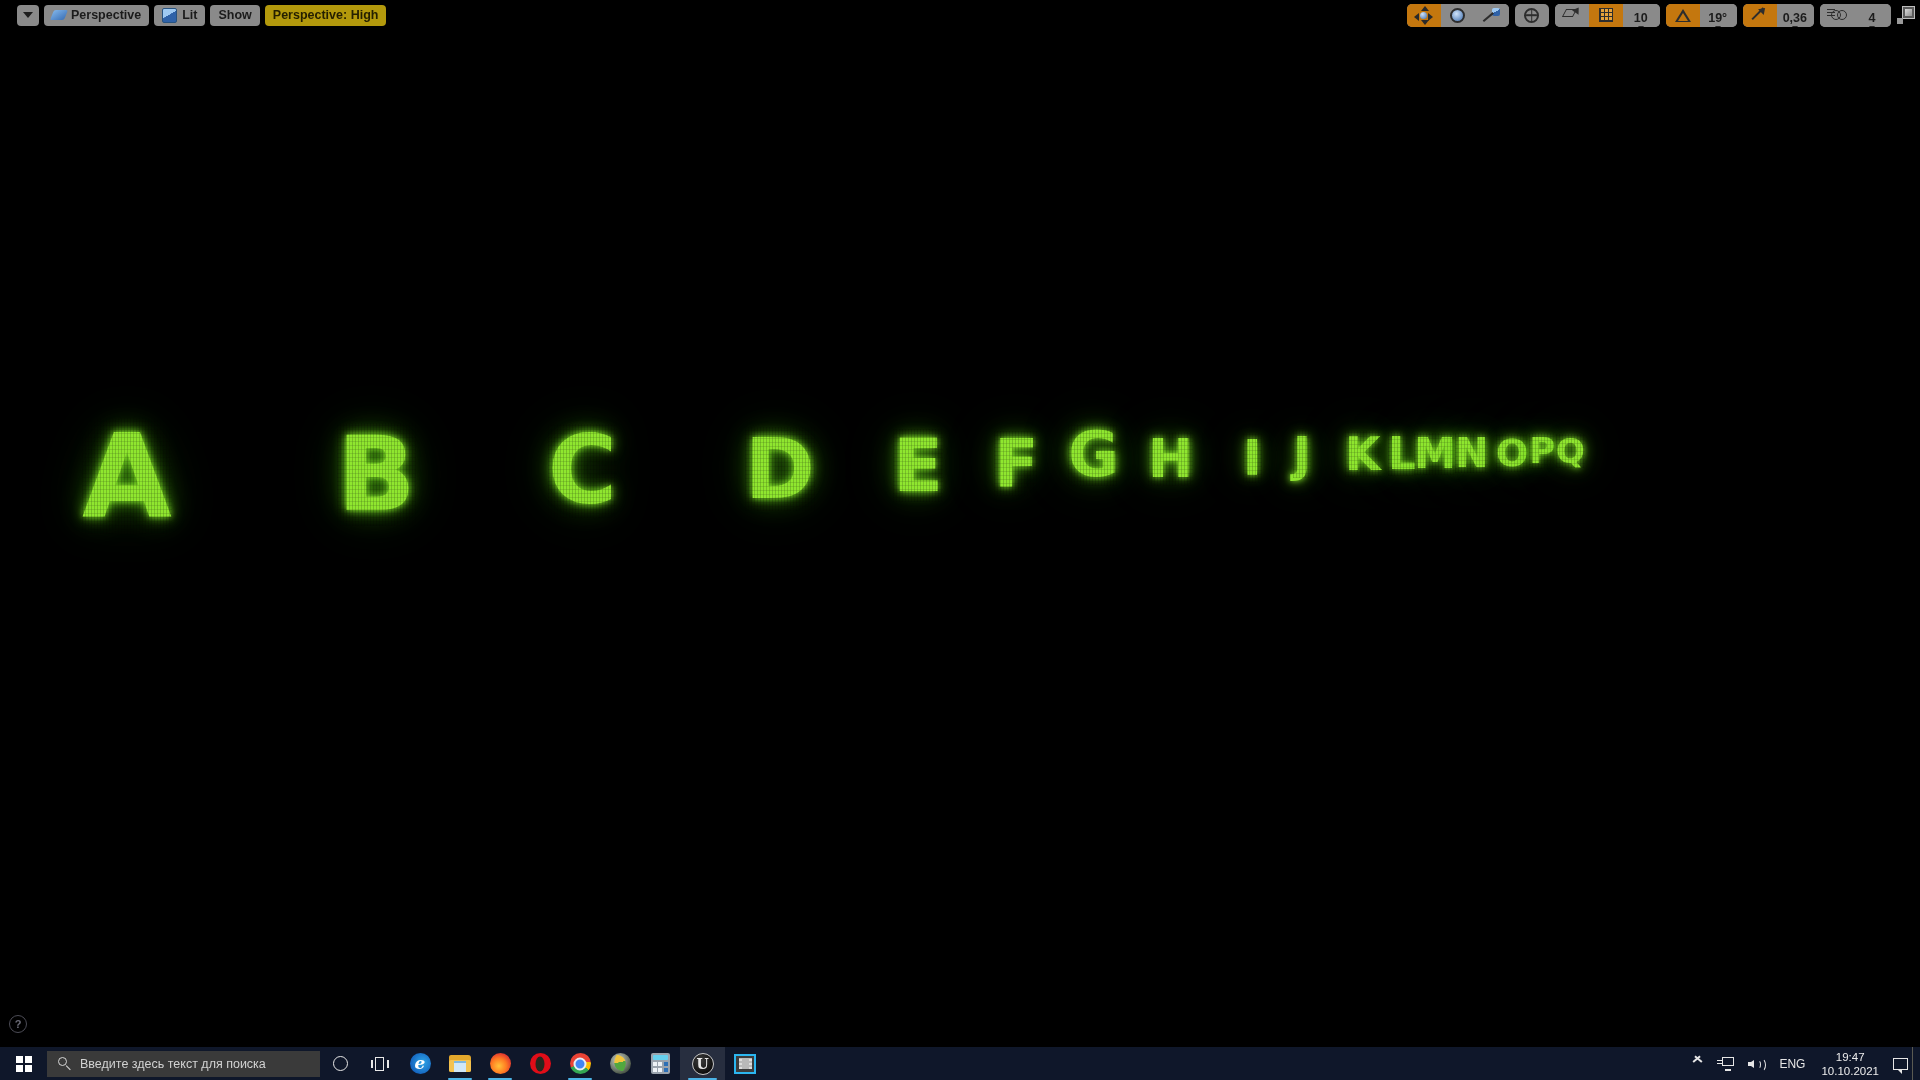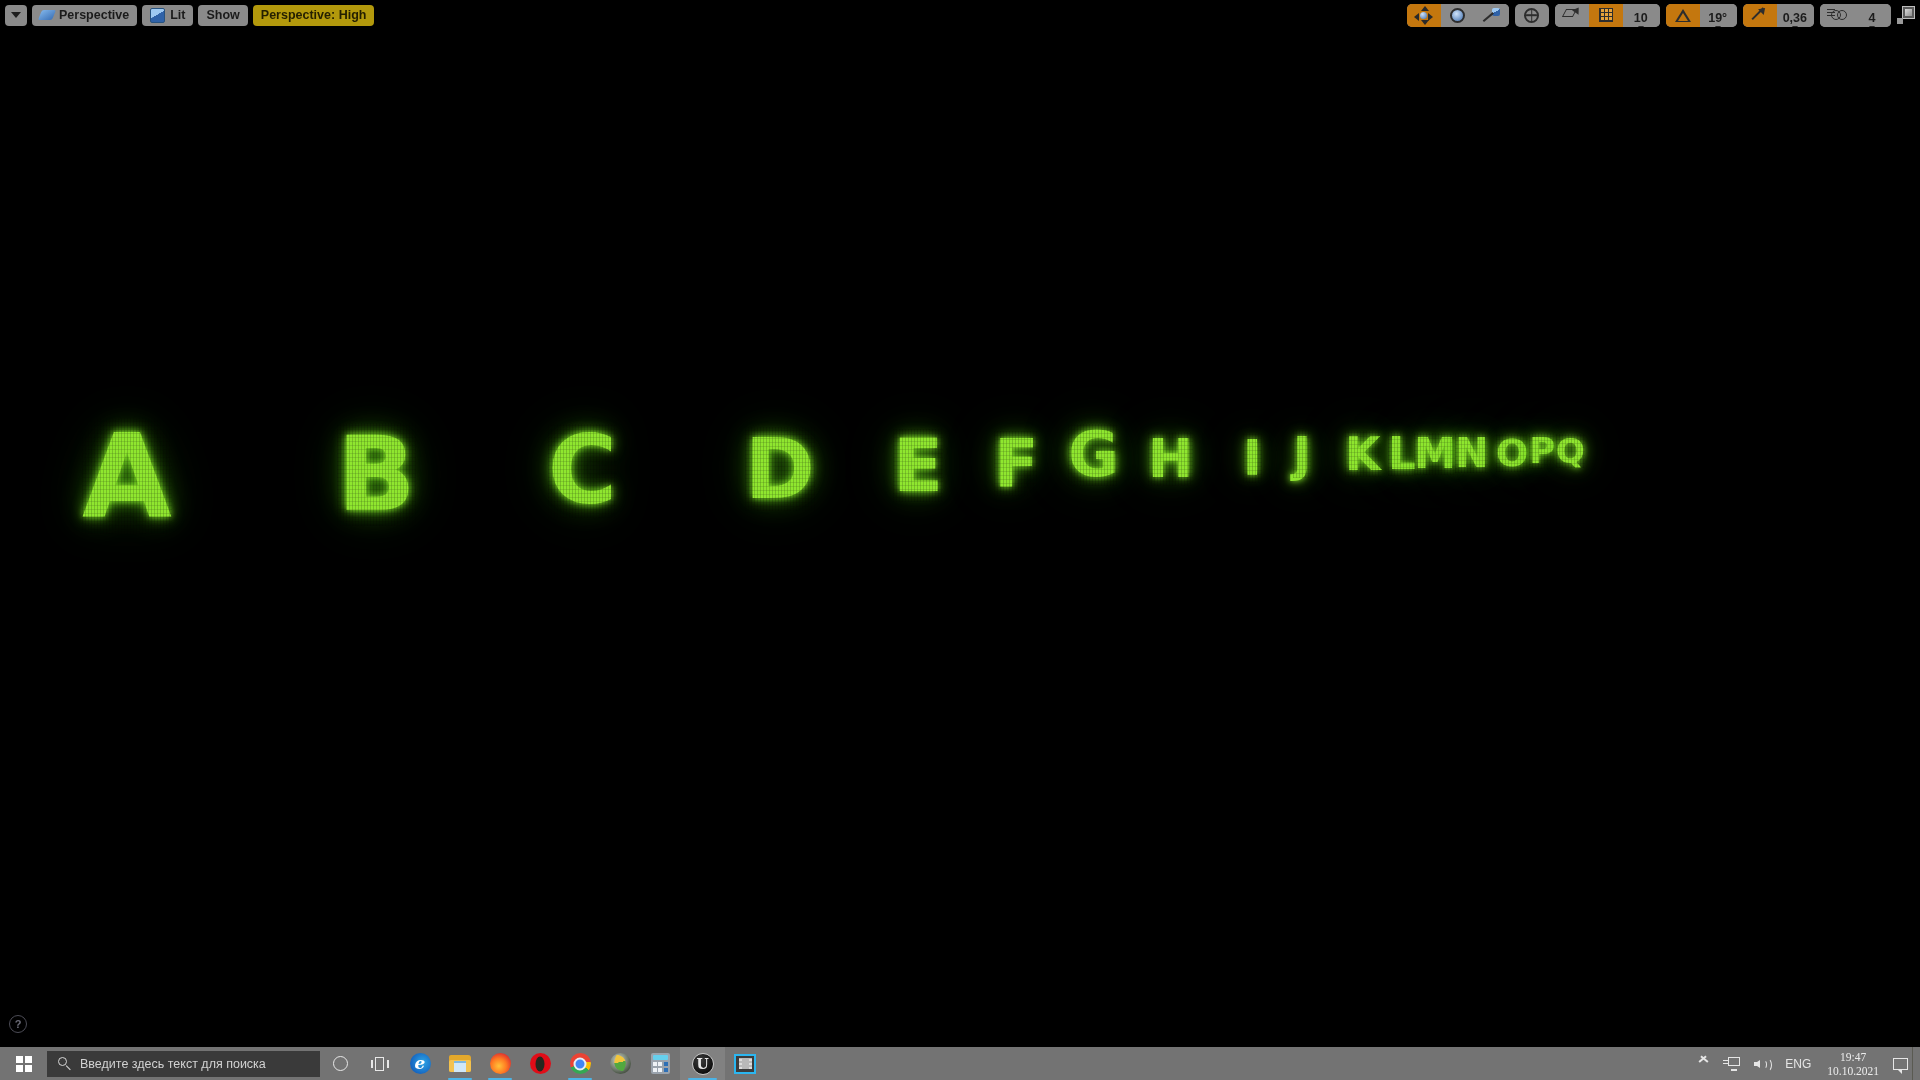--- a/index.html
+++ b/index.html
@@ -74,21 +74,21 @@
   #viewport-toolbar {
     position: absolute;
     left: 0; top: 0;
     width: 1920px; height: 30px;
     display: flex;
     align-items: center;
     pointer-events: none;
   }
   .tb-left {
     display: flex; align-items: flex-start; gap: 5px;
-    padding-left: 5px;
+    padding-left: 17px;
     pointer-events: auto;
   }
   .tb-right {
     margin-left: auto;
     display: flex; align-items: center; gap: 6px;
     padding-right: 5px;
     pointer-events: auto;
   }
   .tb-btn {
     height: 21px;
@@ -312,21 +312,21 @@
     font-weight: 700;
     display: flex; align-items: center; justify-content: center;
     line-height: 1;
   }
 
   
   #taskbar {
     position: absolute;
     left: 0; bottom: 0;
     width: 1920px; height: 33px;
-    background: #737373;
+    background: #0f172a;
     display: flex;
     align-items: center;
   }
   #start-button {
     width: 47px; height: 33px;
     display: flex; align-items: center; justify-content: center;
   }
   .win-logo {
     width: 16px; height: 16px;
     display: grid;
@@ -580,21 +580,20 @@
   .vol-ico .w1 { left: 6px; top: 3.5px; width: 5px; height: 7px; }
   .vol-ico .w2 { left: 8px; top: 1px;   width: 8px; height: 12px; }
   #clock {
     display: flex; flex-direction: column;
     align-items: center; justify-content: center;
     height: 33px;
     padding: 0 9px;
     color: #ececec;
     font-size: 11.5px;
     line-height: 14px;
-    font-family: Liberation Serif, serif;
   }
   #notification-center {
     width: 24px; height: 33px;
     display: flex; align-items: center; justify-content: center;
   }
   .bubble-ico {
     width: 15px; height: 12px;
     border: 1.4px solid #e6e6e6;
     box-sizing: border-box;
     position: relative;

